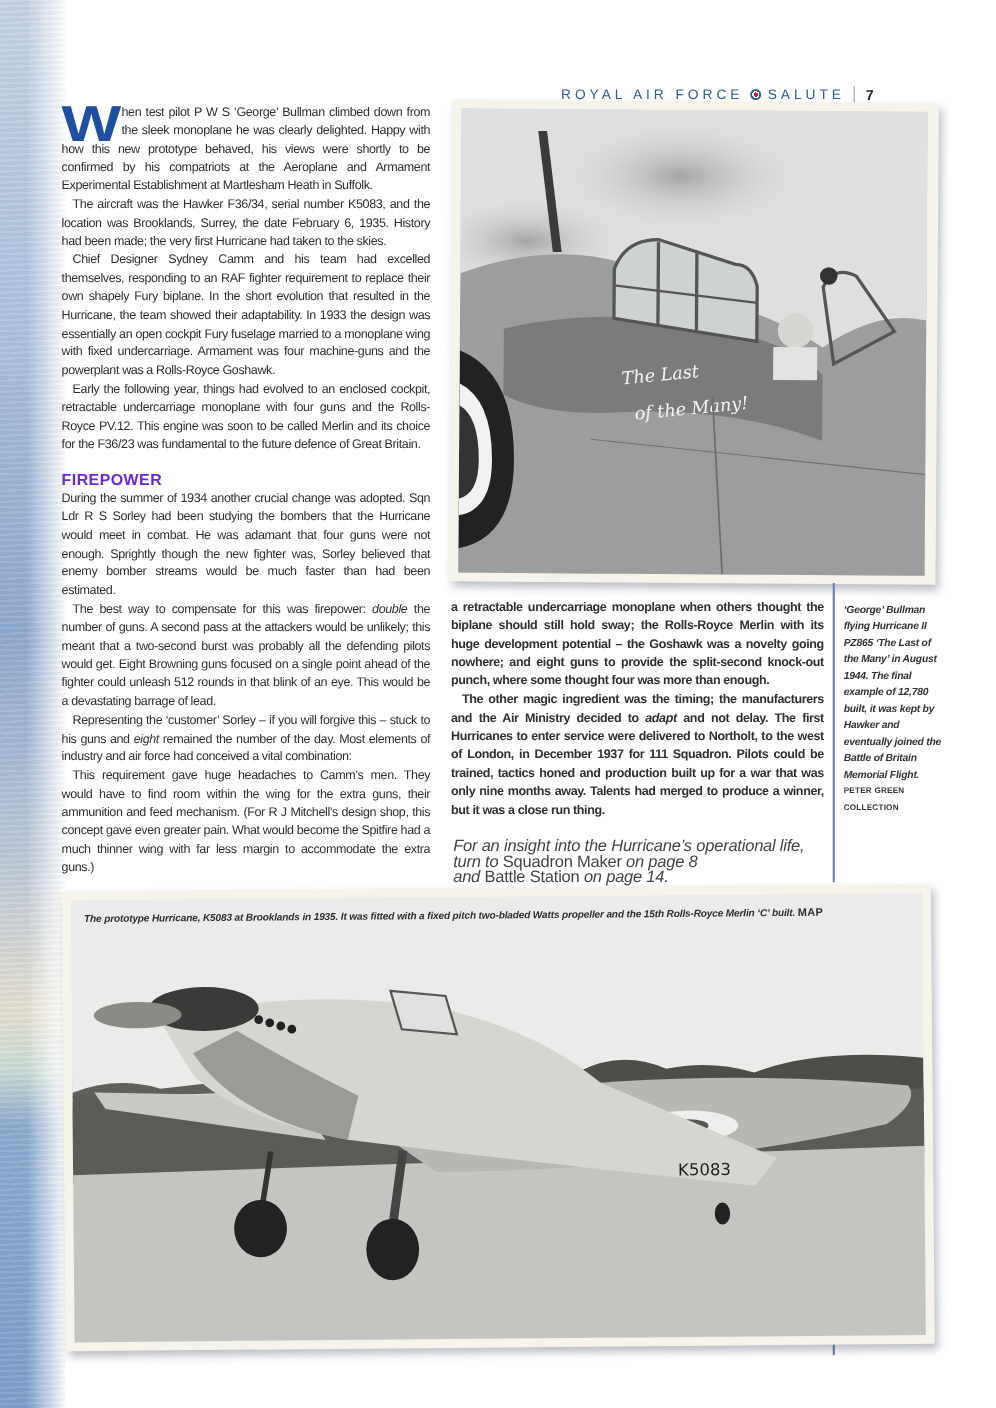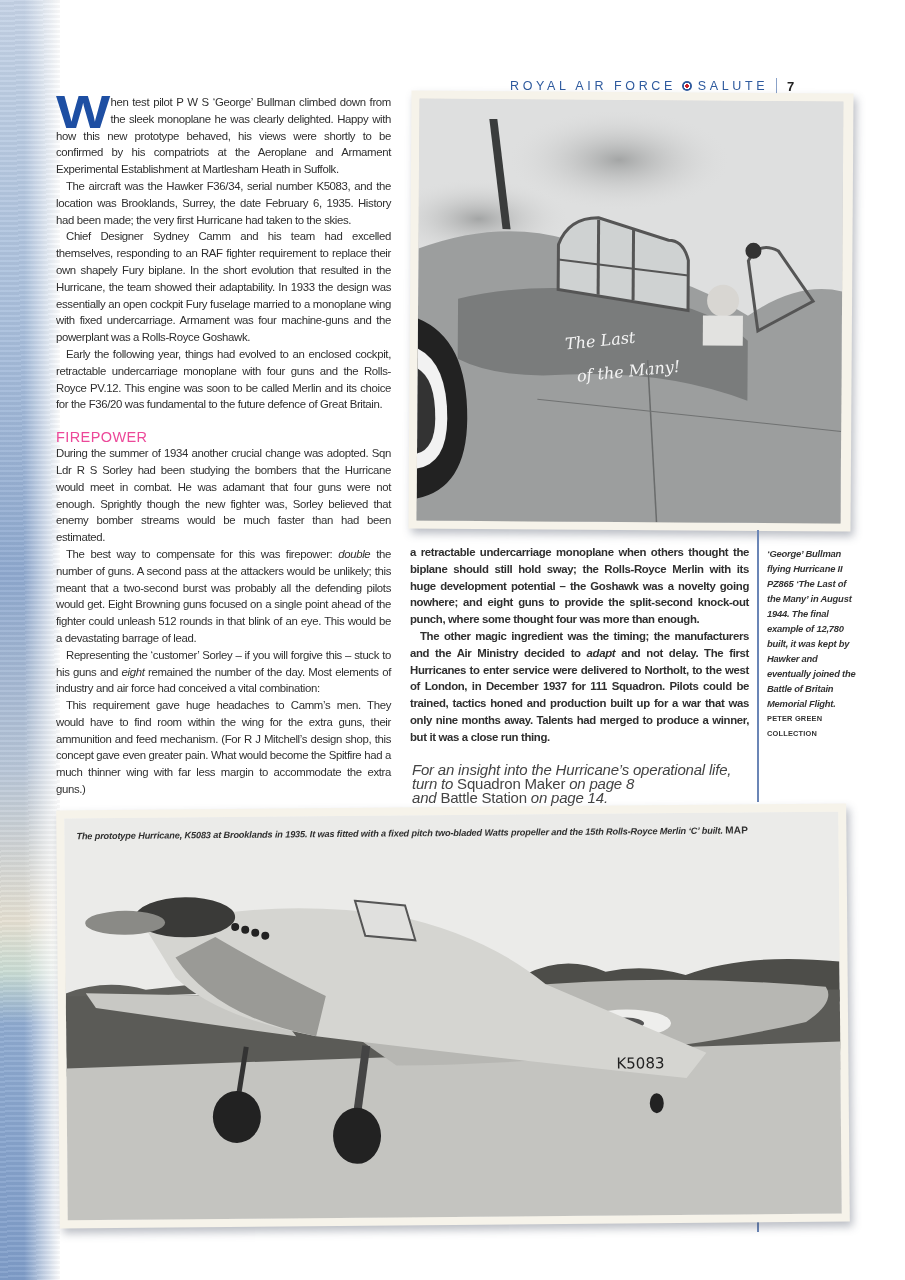--- a/index.html
+++ b/index.html
@@ -46,21 +46,21 @@
   .col-left { left: 56px; top: 94px; width: 335px; }
   .col-mid { left: 410px; top: 544px; width: 339px; font-weight: bold; }
 
   .dropcap {
     float: left; font-family: "Liberation Sans", sans-serif; font-weight: 900;
     color: #1e4fa3; font-size: 46px; line-height: 34px; height: 32px;
     margin: 1px 3px 0 0; letter-spacing: -2px; transform: scaleX(1.25); transform-origin: left;
     padding-right: 10px;
   }
   .subhead {
-    font-family: "Liberation Sans", sans-serif; font-weight: 400; color: #ec4899;
+    font-family: "Liberation Sans", sans-serif; font-weight: 700; color: #6d28d9;
     font-size: 14.5px; letter-spacing: 0.4px; margin: 16px 0 0 0; line-height: 16px;
   }
   .col em { font-style: italic; }
 
   .ref-note {
     position: absolute; left: 412px; top: 763px; width: 340px;
     font-size: 15px; line-height: 14px; font-style: italic; color: #444; letter-spacing: -0.2px;
   }
   .ref-note .upright { font-style: normal; }
 
@@ -104,21 +104,21 @@
   <span class="head-divider"></span>
   <span class="page-num">7</span>
 </div>
 
 <div class="col col-left">
   <p class="first">
     <span class="dropcap">W</span><span>hen test pilot P W S ‘George’ Bullman climbed down from the sleek monoplane he was clearly delighted. Happy with how this new prototype behaved, his views were shortly to be confirmed by his compatriots at the Aeroplane and Armament Experimental Establishment at Martlesham Heath in Suffolk.</span>
   </p>
   <p>The aircraft was the Hawker F36/34, serial number K5083, and the location was Brooklands, Surrey, the date February 6, 1935. History had been made; the very first Hurricane had taken to the skies.</p>
   <p>Chief Designer Sydney Camm and his team had excelled themselves, responding to an RAF fighter requirement to replace their own shapely Fury biplane. In the short evolution that resulted in the Hurricane, the team showed their adaptability. In 1933 the design was essentially an open cockpit Fury fuselage married to a monoplane wing with fixed undercarriage. Armament was four machine-guns and the powerplant was a Rolls-Royce Goshawk.</p>
-  <p>Early the following year, things had evolved to an enclosed cockpit, retractable undercarriage monoplane with four guns and the Rolls-Royce PV.12. This engine was soon to be called Merlin and its choice for the F36/20 was fundamental to the future defence of Great Britain.</p>
+  <p>Early the following year, things had evolved to an enclosed cockpit, retractable undercarriage monoplane with four guns and the Rolls-Royce PV.12. This engine was soon to be called Merlin and its choice for the F36/23 was fundamental to the future defence of Great Britain.</p>
   <div class="subhead">FIREPOWER</div>
   <p class="first">During the summer of 1934 another crucial change was adopted. Sqn Ldr R S Sorley had been studying the bombers that the Hurricane would meet in combat. He was adamant that four guns were not enough. Sprightly though the new fighter was, Sorley believed that enemy bomber streams would be much faster than had been estimated.</p>
   <p><span>The best way to compensate for this was firepower: </span><em>double</em><span> the number of guns. A second pass at the attackers would be unlikely; this meant that a two-second burst was probably all the defending pilots would get. Eight Browning guns focused on a single point ahead of the fighter could unleash 512 rounds in that blink of an eye. This would be a devastating barrage of lead.</span></p>
   <p><span>Representing the ‘customer’ Sorley – if you will forgive this – stuck to his guns and </span><em>eight</em><span> remained the number of the day. Most elements of industry and air force had conceived a vital combination:</span></p>
   <p>This requirement gave huge headaches to Camm’s men. They would have to find room within the wing for the extra guns, their ammunition and feed mechanism. (For R J Mitchell’s design shop, this concept gave even greater pain. What would become the Spitfire had a much thinner wing with far less margin to accommodate the extra guns.)</p>
 </div>
 
 <div class="photo-frame photo-top">
   <div class="photo-inner">
     <svg width="100%" height="100%" viewBox="0 0 424 422" preserveAspectRatio="none">

